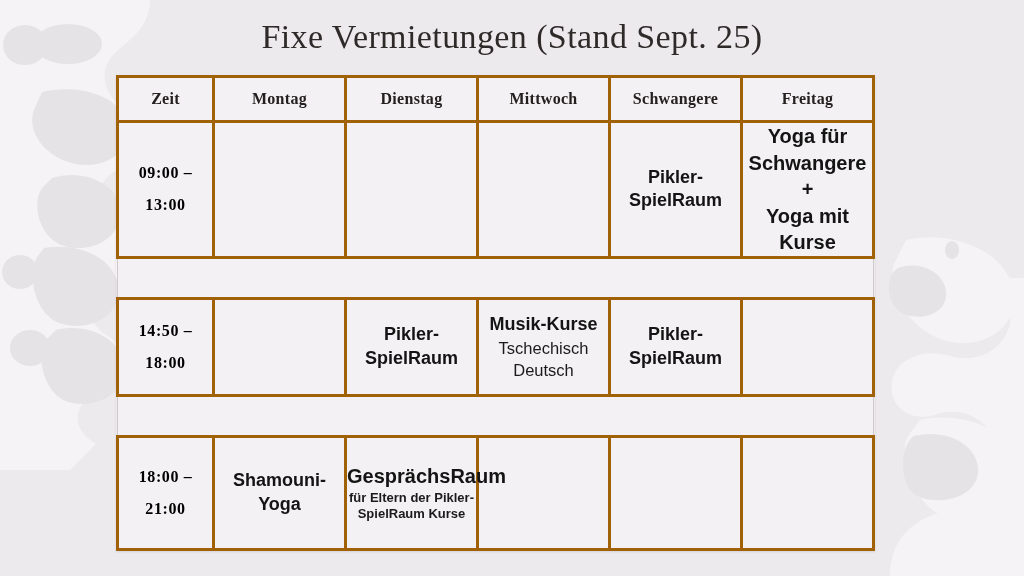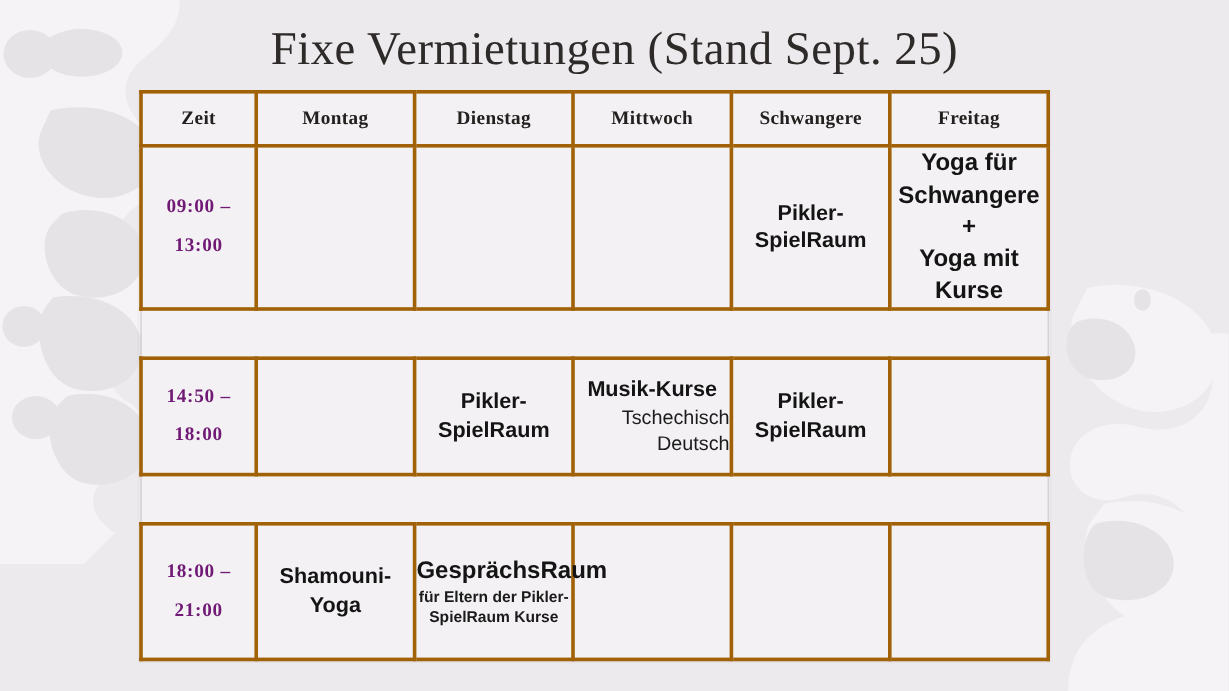--- a/index.html
+++ b/index.html
@@ -26,21 +26,21 @@
   }
 
   
   .title {
     position: absolute;
     left: 0;
     top: 18px;
     width: 1024px;
     text-align: center;
     font-family: "Liberation Serif", serif;
-    font-size: 39px;
+    font-size: 34px;
     font-weight: 400;
     letter-spacing: 0.4px;
     color: #2e2a29;
     z-index: 3;
   }
 
   
   .schedule-wrap {
     position: absolute;
     left: 116px;
@@ -73,21 +73,21 @@
     font-weight: 700;
     font-size: 16px;
     color: #23201f;
     letter-spacing: 0.3px;
   }
 
   td.time-cell {
     font-family: "Liberation Serif", serif;
     font-weight: 700;
     font-size: 16px;
-    color: #701a75;
+    color: #000000;
     letter-spacing: 0.6px;
     line-height: 2.0;
     text-align: left;
     padding-left: 11px;
     margin-top: 28px;
   }
   td.time-cell .t-line { display: block; white-space: nowrap; }
 
   tr.band-row td { height: 94px; }
   tr.band-row.r3 td { height: 110px; }
@@ -101,21 +101,20 @@
   }
   td.event .ev-main.small {
     font-size: 20px;
   }
   td.event .ev-sub {
     display: block;
     font-size: 16.5px;
     font-weight: 400;
     color: #1b1b1b;
     line-height: 1.34;
-    text-align: right;
   }
   td.event .ev-note {
     display: block;
     font-size: 13px;
     font-weight: 700;
     color: #1b1b1b;
     line-height: 1.26;
   }
 
   tr.spacer-row td {

